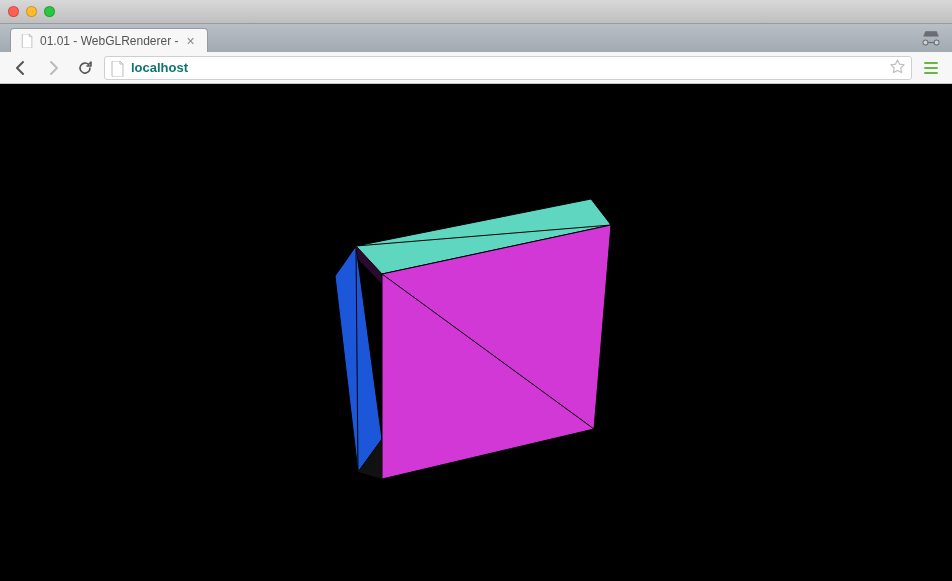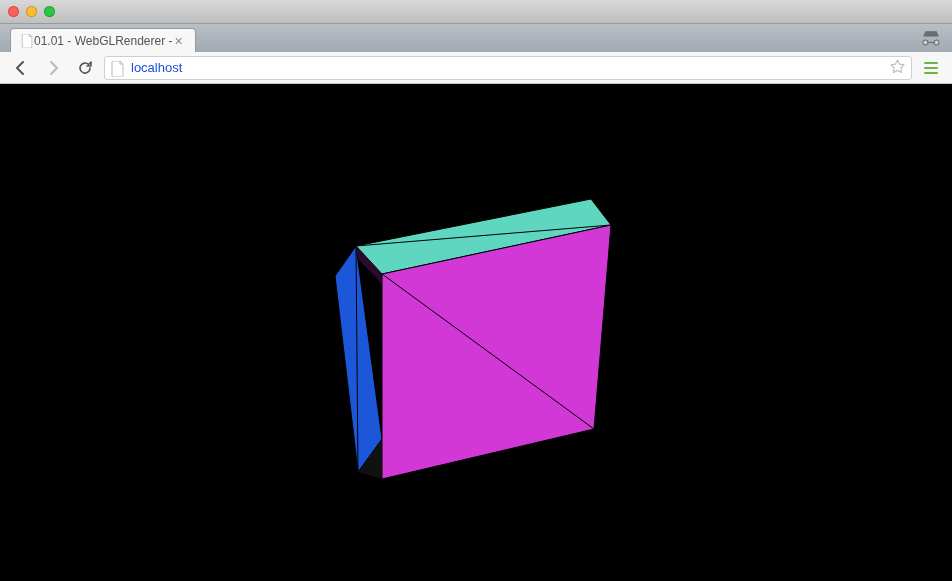--- a/index.html
+++ b/index.html
@@ -31,20 +31,21 @@
       position: relative;
     }
     .tab {
       background: #f7f7f7;
       height: 24px;
       min-width: 180px;
       border-radius: 4px 4px 0 0;
       display: flex;
       align-items: center;
       padding: 0 10px;
+      gap: 6px;
       font-size: 12px;
       color: #555;
       border: 1px solid #9a9a9a;
       border-bottom: none;
       position: relative;
     }
     .tab .file-icon {
       width: 13px; height: 14px;
       display: flex; align-items: center; justify-content: center;
     }
@@ -91,21 +92,21 @@
       display: flex;
       align-items: center;
       padding: 0 6px;
       gap: 6px;
       font-size: 13px;
       color: #333;
       overflow: hidden;
       white-space: nowrap;
     }
     .omnibox .page-icon { width: 14px; height: 14px; flex-shrink: 0; }
-    .omnibox .url-host { color: #1d4ed8; }
+    .omnibox .url-host { color: #0f766e; font-weight: bold; }
     .omnibox .url-path { color: #9a9a9a; }
     .omnibox .star {
       margin-left: auto;
       color: #bbb;
       flex-shrink: 0;
     }
     .omnibox .star svg { width: 15px; height: 15px; }
     
     .menu-btn {
       width: 26px; height: 24px;

